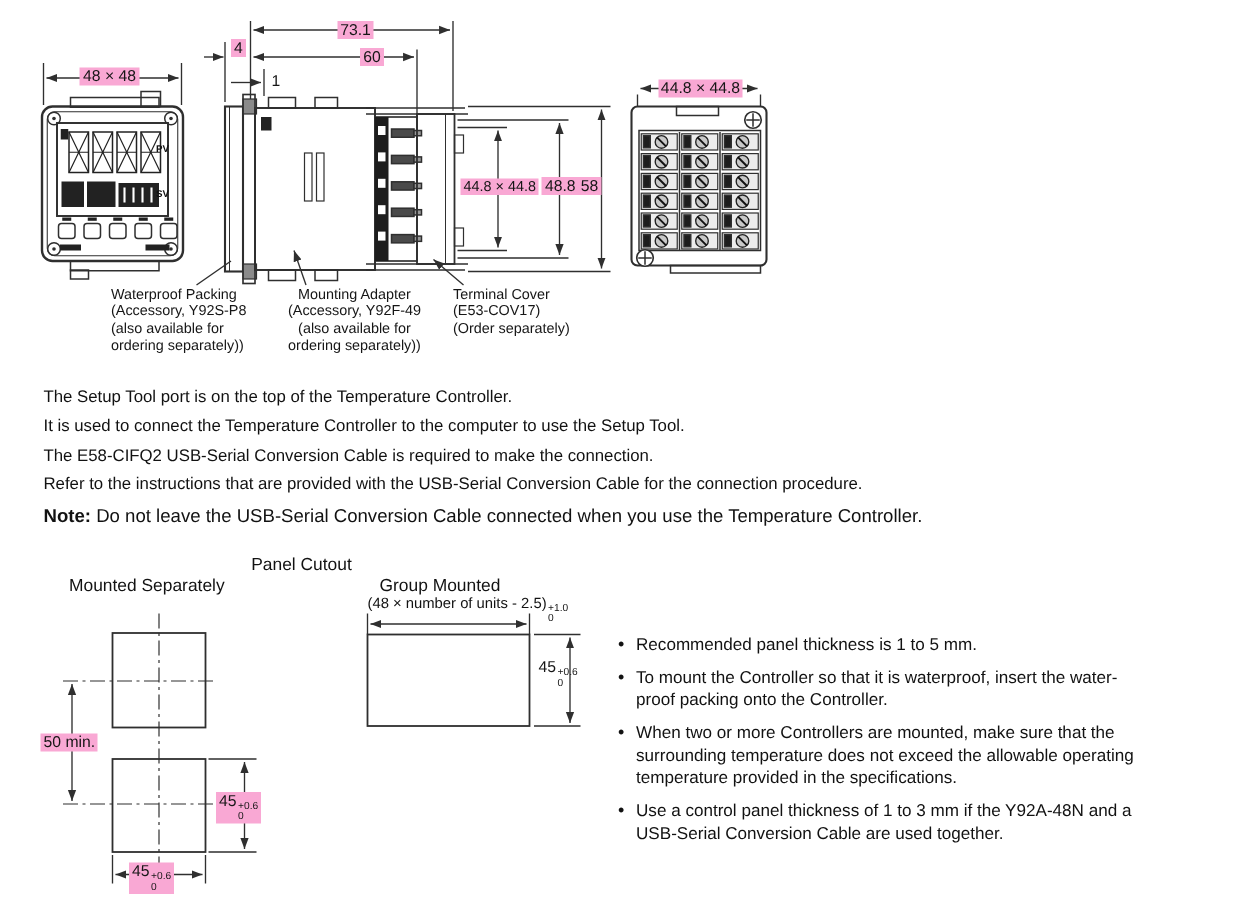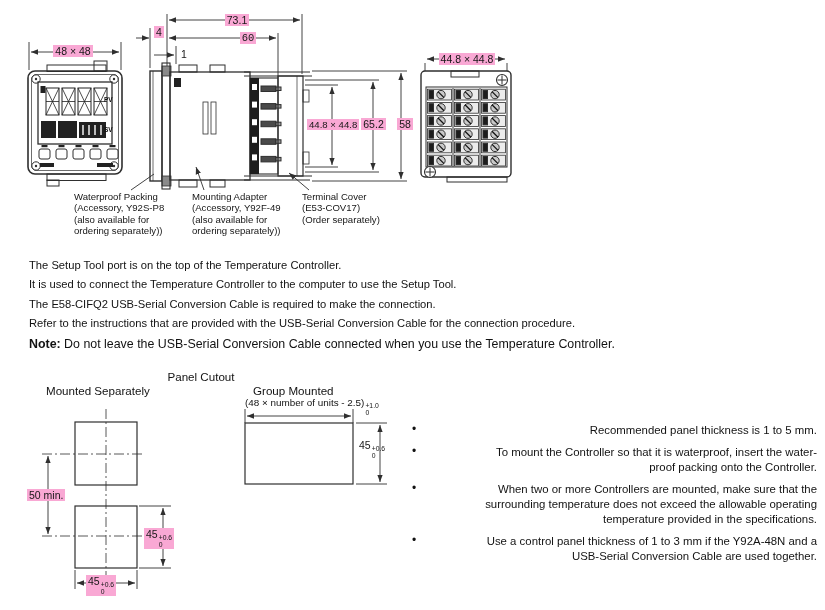--- a/index.html
+++ b/index.html
@@ -11,21 +11,21 @@
   .onln{background:#f9a8d4;padding:0 2px;}
   .ctr{text-align:center;}
   .callout{font-size:9.6px;line-height:11.3px;white-space:nowrap;color:#161616;}
   .tol{display:inline-flex;flex-direction:column;align-items:flex-start;font-size:6.8px;line-height:6.9px;vertical-align:-2px;margin-left:1px;}
   .para-line{font-size:11.2px;line-height:19.4px;white-space:nowrap;}
   .note-line{font-size:12.4px;line-height:18px;margin-top:1px;white-space:nowrap;}
   .note-bold{font-weight:bold;}
   .pc-label{font-size:11.6px;white-space:nowrap;color:#121212;}
   .formula{font-size:9.9px;white-space:nowrap;}
   .bullets{width:406px;font-size:11.4px;line-height:15px;color:#121212;}
-  .bullet{position:relative;padding-left:13px;margin-bottom:7px;text-align:right;}
+  .bullet{position:relative;padding-left:13px;margin-bottom:7px;}
   .bullet::before{content:"•";position:absolute;left:1px;top:-1px;font-size:12px;}
   .bline{white-space:nowrap;}
   .tinylbl{font-size:6.5px;font-weight:bold;letter-spacing:0;color:#111;}
 </style>
 </head>
 <body>
 
 <div class="stage">
 
   <svg class="abs" style="left:0;top:0" width="825" height="610" viewBox="0 0 825 610">
@@ -201,36 +201,36 @@
       <path d="M356,423 H387 M356,484 H387" stroke-width="0.9"></path>
       <line x1="380" y1="425" x2="380" y2="482" stroke-width="0.9" marker-start="url(#ar)" marker-end="url(#ar)"></line>
     </g>
   </svg>
 
   <div class="abs dim ctr" style="left:34px;top:45px;width:78px;"><span class="onln">48 × 48</span></div>
   <div class="abs tinylbl" style="left:104px;top:96px;">PV</div>
   <div class="abs tinylbl" style="left:104px;top:126px;">SV</div>
 
   <div class="abs dim ctr" style="left:217px;top:14px;width:40px;"><span class="onln">73.1</span></div>
-  <div class="abs dim ctr" style="left:234px;top:32px;width:28px;font-family:Liberation Mono, monospace;"><span class="onln">60</span></div>
+  <div class="abs dim ctr" style="left:234px;top:32px;width:28px;"><span class="onln">60</span></div>
   <div class="abs dim ctr" style="left:153px;top:26px;width:12px;"><span class="onln">4</span></div>
   <div class="abs dim" style="left:181px;top:48px;">1</div>
   <div class="abs dim sm ctr" style="left:307px;top:119px;width:52px;"><span class="onln">44.8 × 44.8</span></div>
-  <div class="abs dim ctr" style="left:360px;top:118px;width:27px;"><span class="onln">65.2</span></div>
-  <div class="abs dim ctr" style="left:395px;top:118px;width:20px;"><span class="onln">58</span></div>
+  <div class="abs dim ctr" style="left:360px;top:118px;width:27px;"><span class="onln">48.8</span></div>
+  <div class="abs dim ctr" style="left:383px;top:118px;width:20px;"><span class="onln">58</span></div>
 
   <div class="abs dim ctr" style="left:430px;top:53px;width:74px;"><span class="onln">44.8 × 44.8</span></div>
 
   <div class="abs callout" style="left:74px;top:191px;">
     <div>Waterproof Packing</div>
     <div>(Accessory, Y92S-P8</div>
     <div>(also available for</div>
     <div>ordering separately))</div>
   </div>
-  <div class="abs callout" style="left:192px;top:191px;">
+  <div class="abs callout" style="left:192px;top:191px;text-align:center;">
     <div>Mounting Adapter</div>
     <div>(Accessory, Y92F-49</div>
     <div> (also available for</div>
     <div>ordering separately))</div>
   </div>
   <div class="abs callout" style="left:302px;top:191px;">
     <div>Terminal Cover</div>
     <div>(E53-COV17)</div>
     <div>(Order separately)</div>
   </div>

